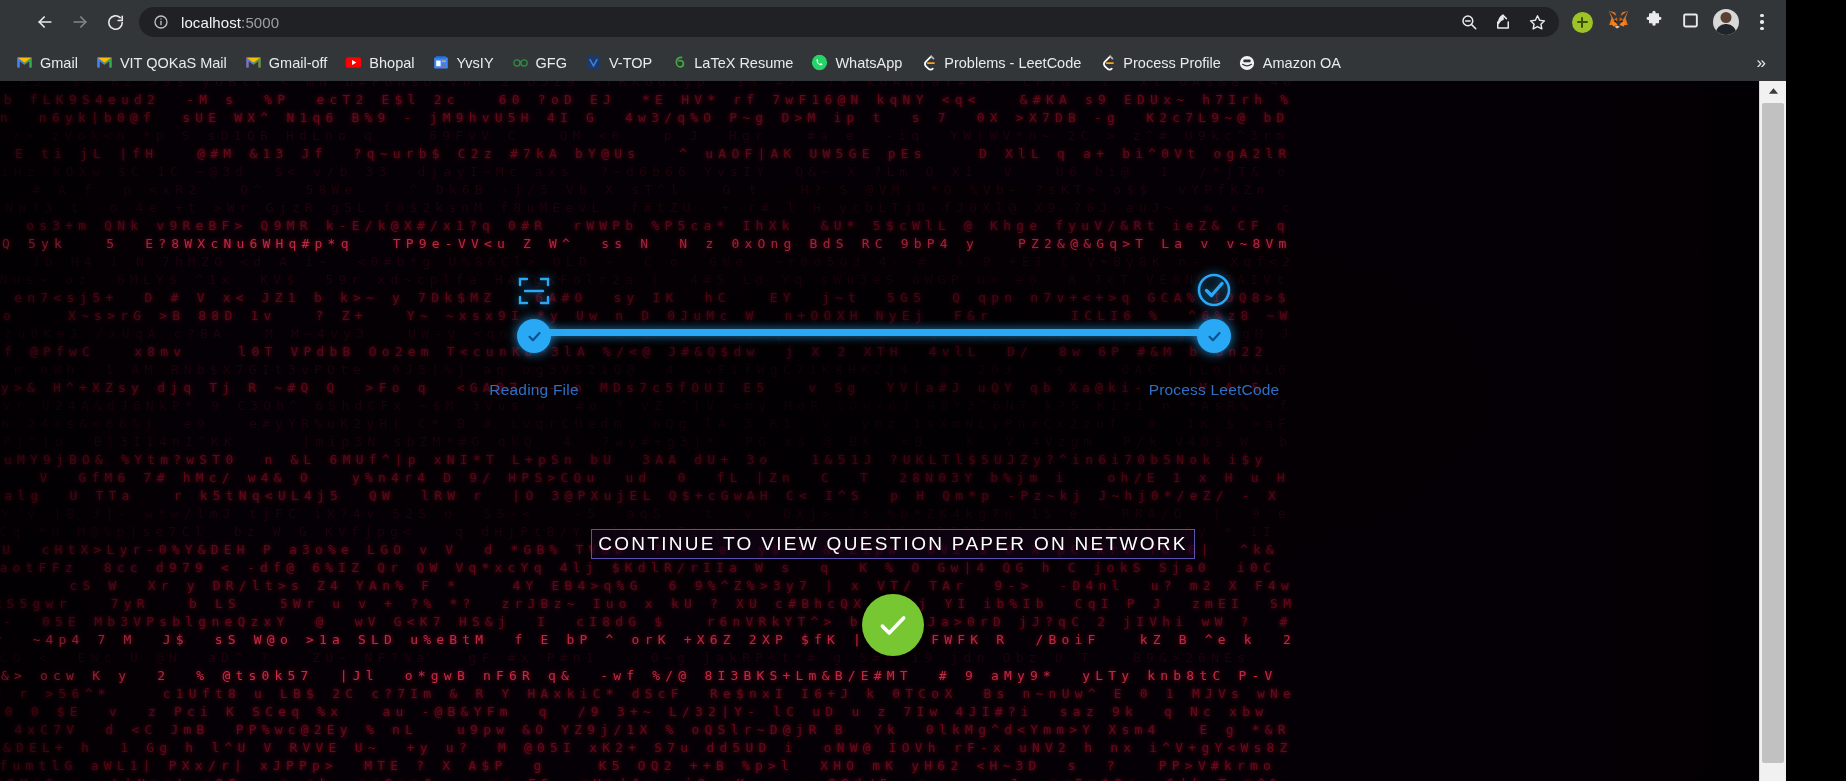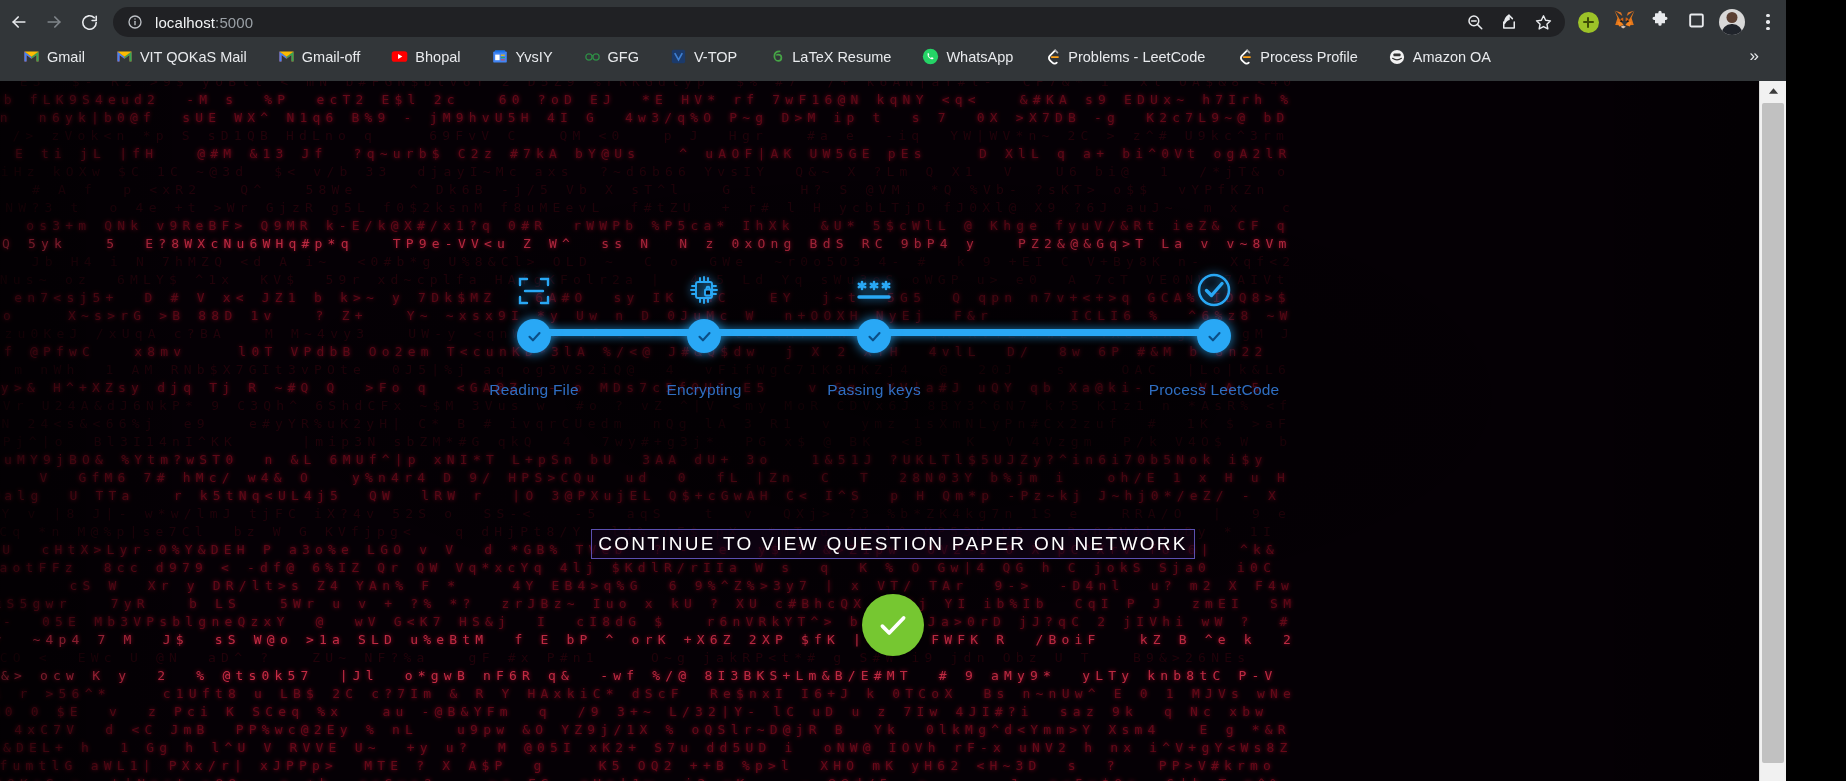--- a/index.html
+++ b/index.html
@@ -18,22 +18,23 @@
 
   
   .chrome {
     background: #323639;
     width: 1786px;
   }
   .toolbar {
     height: 44px;
     display: flex;
     align-items: center;
-    padding: 0 2px;
+    padding: 0 8px;
     gap: 1px;
+    margin-left: 20px;
   }
   .navbtn {
     width: 34px; height: 34px;
     display: flex; align-items: center; justify-content: center;
     border-radius: 50%;
     flex: 0 0 auto;
   }
   .navbtn svg { display: block; }
   .omnibox {
     flex: 1 1 auto;
@@ -101,23 +102,23 @@
     width: 21px; height: 14px; border-radius: 10px 10px 0 0;
     background: #20242b;
   }
   .kebab { display:flex; flex-direction: column; gap: 3px; align-items:center; }
   .kebab i { width: 3.5px; height: 3.5px; border-radius: 50%; background: #e8eaed; display:block; }
 
   
   .bookmarks {
     height: 37px;
     display: flex;
-    align-items: flex-start;
-    padding: 0 15px;
-    gap: 15px;
+    align-items: center;
+    padding: 0 8px;
+    gap: 2px;
     background: #323639;
     overflow: hidden;
   }
   .bm {
     display: flex; align-items: center; gap: 7px;
     padding: 4px 8px;
     border-radius: 4px;
     white-space: nowrap;
     flex: 0 0 auto;
   }
@@ -596,56 +597,21 @@
           </svg>
         </div>
         <div class="dot">
           <svg width="15" height="15" viewBox="0 0 24 24" fill="none" stroke="#0b4f86" stroke-width="3.4" stroke-linecap="round" stroke-linejoin="round">
               <path d="M4 12.5l5.5 5.5L20 6.5"></path>
             </svg>
         </div>
         <div class="step-label">Reading File</div>
       </div>
 
-      <div class="step" style="left:196px">
-        <div class="step-ico">
-          <svg width="38" height="38" viewBox="0 0 38 38" fill="none" stroke="#29a8f5" stroke-width="1.9" stroke-linecap="round">
-            <rect x="11" y="11" width="16" height="16" rx="2"></rect>
-            <path d="M15 11V7M19 11V6M23 11V7"></path>
-            <path d="M15 27v4M19 27v5M23 27v4"></path>
-            <path d="M11 15H7M11 19H6M11 23H7"></path>
-            <path d="M27 15h4M27 19h5M27 23h4"></path>
-            <rect x="20" y="18.5" width="6" height="6" rx="1" fill="#050a14"></rect>
-            <path d="M21.6 18.5v-1.4a1.4 1.4 0 0 1 2.8 0v1.4"></path>
-          </svg>
-        </div>
-        <div class="dot">
-          <svg width="15" height="15" viewBox="0 0 24 24" fill="none" stroke="#0b4f86" stroke-width="3.4" stroke-linecap="round" stroke-linejoin="round">
-              <path d="M4 12.5l5.5 5.5L20 6.5"></path>
-            </svg>
-        </div>
-        <div class="step-label">Encrypting</div>
-      </div>
-
-      <div class="step" style="left:366px">
-        <div class="step-ico">
-          <svg width="40" height="32" viewBox="0 0 40 32" fill="none" stroke="#29a8f5" stroke-width="2.6" stroke-linecap="round">
-            <path d="M8 5v7M4.8 6.8l6.4 3.4M11.2 6.8l-6.4 3.4"></path>
-            <path d="M20 5v7M16.8 6.8l6.4 3.4M23.2 6.8l-6.4 3.4"></path>
-            <path d="M32 5v7M28.8 6.8l6.4 3.4M35.2 6.8l-6.4 3.4"></path>
-            <path d="M5 20h30" stroke-width="3.4"></path>
-          </svg>
-        </div>
-        <div class="dot">
-          <svg width="15" height="15" viewBox="0 0 24 24" fill="none" stroke="#0b4f86" stroke-width="3.4" stroke-linecap="round" stroke-linejoin="round">
-              <path d="M4 12.5l5.5 5.5L20 6.5"></path>
-            </svg>
-        </div>
-        <div class="step-label">Passing keys</div>
-      </div>
+
 
 
       <div class="step" style="left:706px">
         <div class="step-ico">
           <svg width="38" height="38" viewBox="0 0 38 38" fill="none" stroke="#29a8f5" stroke-width="2.6" stroke-linecap="round" stroke-linejoin="round">
             <circle cx="19" cy="19" r="15"></circle>
             <path d="M11.5 19.5l5 5L27 12.5" stroke-width="3.4"></path>
           </svg>
         </div>
         <div class="dot">

